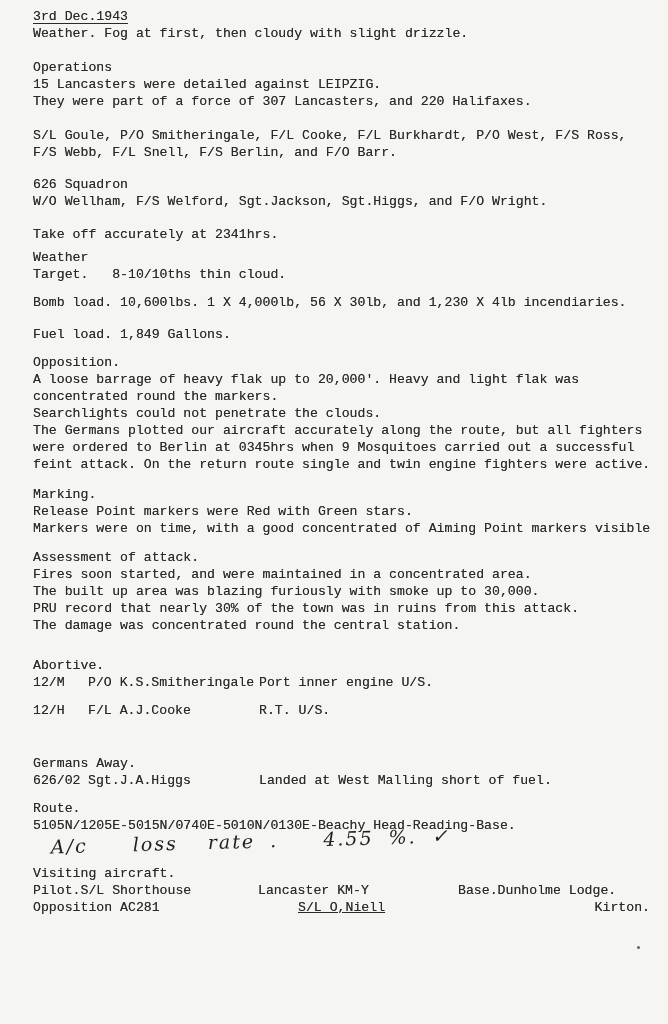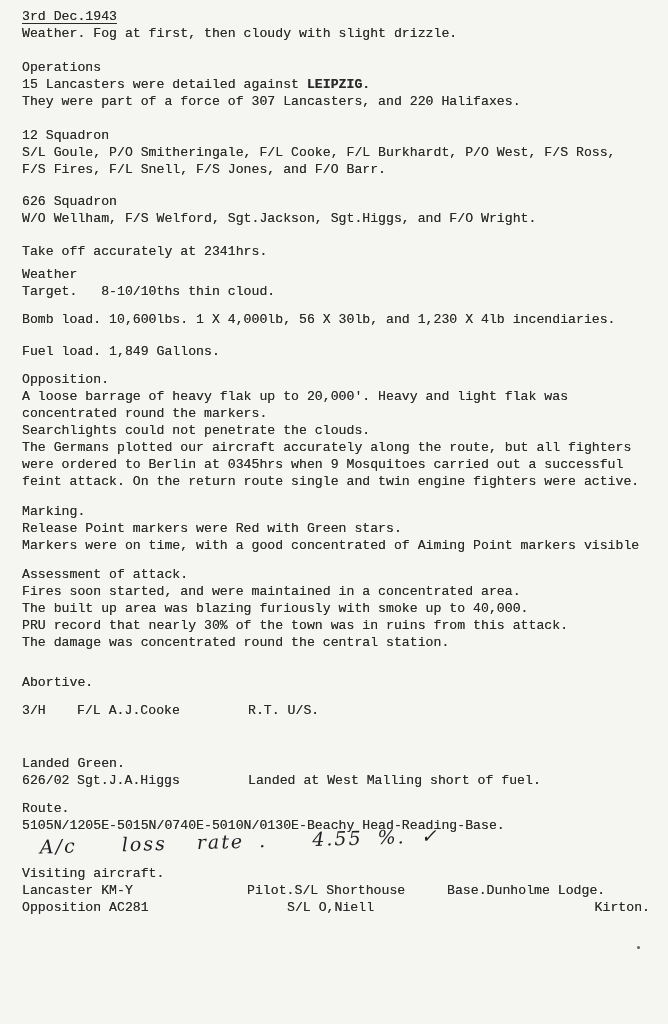--- a/index.html
+++ b/index.html
@@ -6,37 +6,37 @@
     margin: 0;
     padding: 0;
     background: #e8e8e5;
   }
   .page {
     position: relative;
     width: 668px;
     height: 1024px;
     background: #f5f5f2;
     box-sizing: border-box;
-    padding: 8px 18px 0 22px;
+    padding: 8px 18px 0 33px;
     overflow: hidden;
     font-family: "Liberation Mono", "DejaVu Sans Mono", monospace;
     font-size: 13.2px;
     color: #2a2a2a;
     text-shadow: 0 0 0.5px rgba(42,42,42,0.65);
   }
   .line {
     height: 17px;
     line-height: 17px;
     white-space: pre;
   }
   .underline-date {
     text-decoration: underline;
     text-underline-offset: 3px;
   }
-  .bold { font-weight: bold; }
+  .bold { font-weight: normal; }
   .gap { width: 100%; }
   .g6  { height: 6px; }
   .g11 { height: 11px; }
   .g12 { height: 12px; }
   .g13 { height: 13px; }
   .g15 { height: 15px; }
   .g16 { height: 16px; }
   .g17 { height: 17px; }
   .g23 { height: 23px; }
   .g36 { height: 36px; }
@@ -47,21 +47,21 @@
     line-height: 17px;
     white-space: pre;
   }
   .vrow {
     display: grid;
     grid-template-columns: 225px 200px 1fr;
     height: 17px;
     line-height: 17px;
     white-space: pre;
   }
-  .indent-pilot { padding-left: 40px; }
+  .indent-pilot { padding-left: 40px; text-decoration: underline; }
   .indent-base  { padding-left: 30px; text-align: right; }
   .handwritten {
     height: 31px;
     line-height: 26px;
     padding-left: 18px;
     font-family: "DejaVu Serif", serif;
     font-style: italic;
     font-size: 19px;
     letter-spacing: 2px;
     word-spacing: 7px;
@@ -90,23 +90,22 @@
   <div class="line">Weather. Fog at first, then cloudy with slight drizzle.</div>
 
   <div class="gap g17"></div>
 
   <div class="line">Operations</div>
   <div class="line"><span>15 Lancasters were detailed against </span><span class="bold">LEIPZIG.</span></div>
   <div class="line">They were part of a force of 307 Lancasters, and 220 Halifaxes.</div>
 
   <div class="gap g17"></div>
 
-  <div class="line">12 Squadron</div>
   <div class="line">S/L Goule, P/O Smitheringale, F/L Cooke, F/L Burkhardt, P/O West, F/S Ross,</div>
-  <div class="line">F/S Fires, F/L Snell, F/S Jones, and F/O Barr.</div>
+  <div class="line">F/S Webb, F/L Snell, F/S Berlin, and F/O Barr.</div>
 
   <div class="gap g15"></div>
 
   <div class="line">626 Squadron</div>
   <div class="line">W/O Wellham, F/S Welford, Sgt.Jackson, Sgt.Higgs, and F/O Wright.</div>
 
   <div class="gap g16"></div>
 
   <div class="line">Take off accurately at 2341hrs.</div>
 
@@ -136,43 +135,44 @@
   <div class="gap g13"></div>
 
   <div class="line">Marking.</div>
   <div class="line">Release Point markers were Red with Green stars.</div>
   <div class="line">Markers were on time, with a good concentrated of Aiming Point markers visible</div>
 
   <div class="gap g12"></div>
 
   <div class="line">Assessment of attack.</div>
   <div class="line">Fires soon started, and were maintained in a concentrated area.</div>
-  <div class="line">The built up area was blazing furiously with smoke up to 40,000.</div>
+  <div class="line">The built up area was blazing furiously with smoke up to 30,000.</div>
   <div class="line">PRU record that nearly 30% of the town was in ruins from this attack.</div>
   <div class="line">The damage was concentrated round the central station.</div>
 
   <div class="gap g23"></div>
 
   <div class="line">Abortive.</div>
+  <div class="crew-row"><span>12/M</span><span>P/O K.S.Smitheringale</span><span>Port inner engine U/S.</span></div>
 
   <div class="gap g11"></div>
 
-  <div class="crew-row"><span>3/H</span><span>F/L A.J.Cooke</span><span>R.T. U/S.</span></div>
+  <div class="crew-row"><span>12/H</span><span>F/L A.J.Cooke</span><span>R.T. U/S.</span></div>
 
   <div class="gap g36"></div>
 
-  <div class="line">Landed Green.</div>
+  <div class="line">Germans Away.</div>
   <div class="crew-row"><span>626/02</span><span>Sgt.J.A.Higgs</span><span>Landed at West Malling short of fuel.</span></div>
 
   <div class="gap g11"></div>
 
   <div class="line">Route.</div>
   <div class="line">5105N/1205E-5015N/0740E-5010N/0130E-Beachy Head-Reading-Base.</div>
 
   <div class="handwritten">A/c   loss  rate .   4.55 %. ✓</div>
 
   <div class="line">Visiting aircraft.</div>
-  <div class="vrow"><span>Lancaster KM-Y</span><span>Pilot.S/L Shorthouse</span><span>Base.Dunholme Lodge.</span></div>
+  <div class="vrow"><span>Pilot.S/L Shorthouse</span><span>Lancaster KM-Y</span><span>Base.Dunholme Lodge.</span></div>
   <div class="vrow"><span>Opposition AC281</span><span class="indent-pilot">S/L O,Niell</span><span class="indent-base">Kirton.</span></div>
 
   <div class="ink-speck"></div>
 
 </div>
 
 </body></html>

